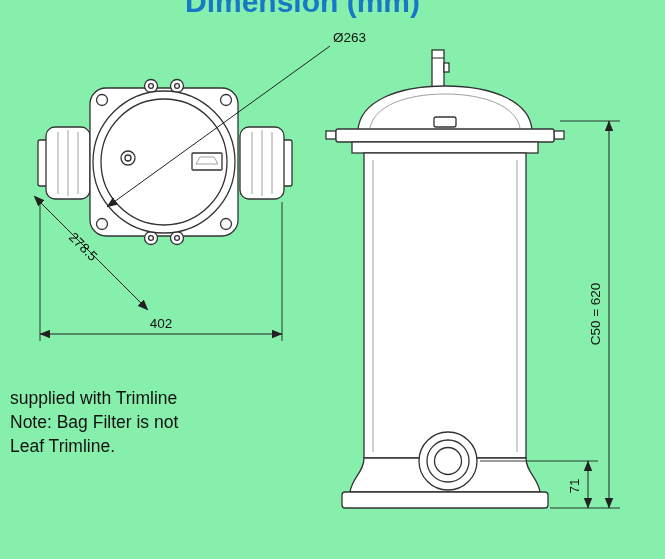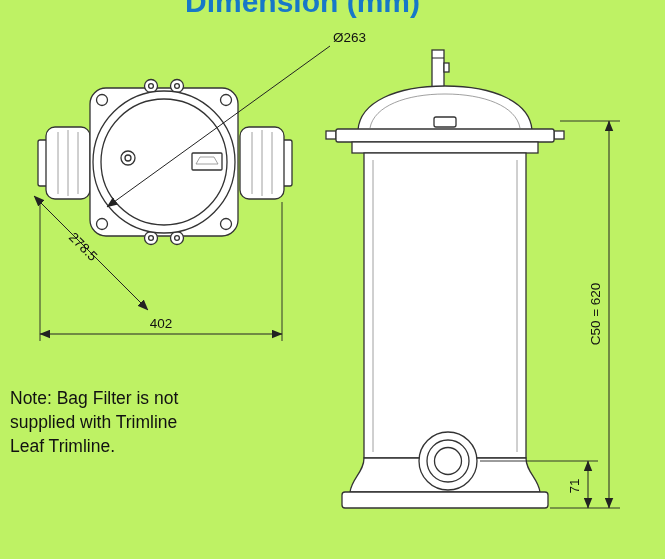--- a/index.html
+++ b/index.html
@@ -5,21 +5,21 @@
   html, body {
     margin: 0;
     padding: 0;
     background: #ffffff;
     font-family: "Liberation Sans", sans-serif;
   }
   #stage {
     position: relative;
     width: 665px;
     height: 559px;
-    background: #bef264;
+    background: #86efac;
     overflow: hidden;
   }
   #page-title {
     position: absolute;
     top: -15px;
     left: 0;
     right: 60px;
     text-align: center;
     font-size: 30px;
     font-weight: 700;
@@ -172,18 +172,18 @@
       <g>
         <line class="ext" x1="480" y1="461" x2="598" y2="461"></line>
         <line class="dim" x1="588" y1="461" x2="588" y2="508" marker-start="url(#arr)" marker-end="url(#arr)"></line>
         <text x="579" y="486" text-anchor="middle" transform="rotate(-90 579 486)">71</text>
       </g>
     </g>
   </svg>
 
   
   <div id="note-block">
+    <div>supplied with Trimline</div>
     <div>Note: Bag Filter is not</div>
-    <div>supplied with Trimline</div>
     <div>Leaf Trimline.</div>
   </div>
 
 </div>
 
 </body></html>

